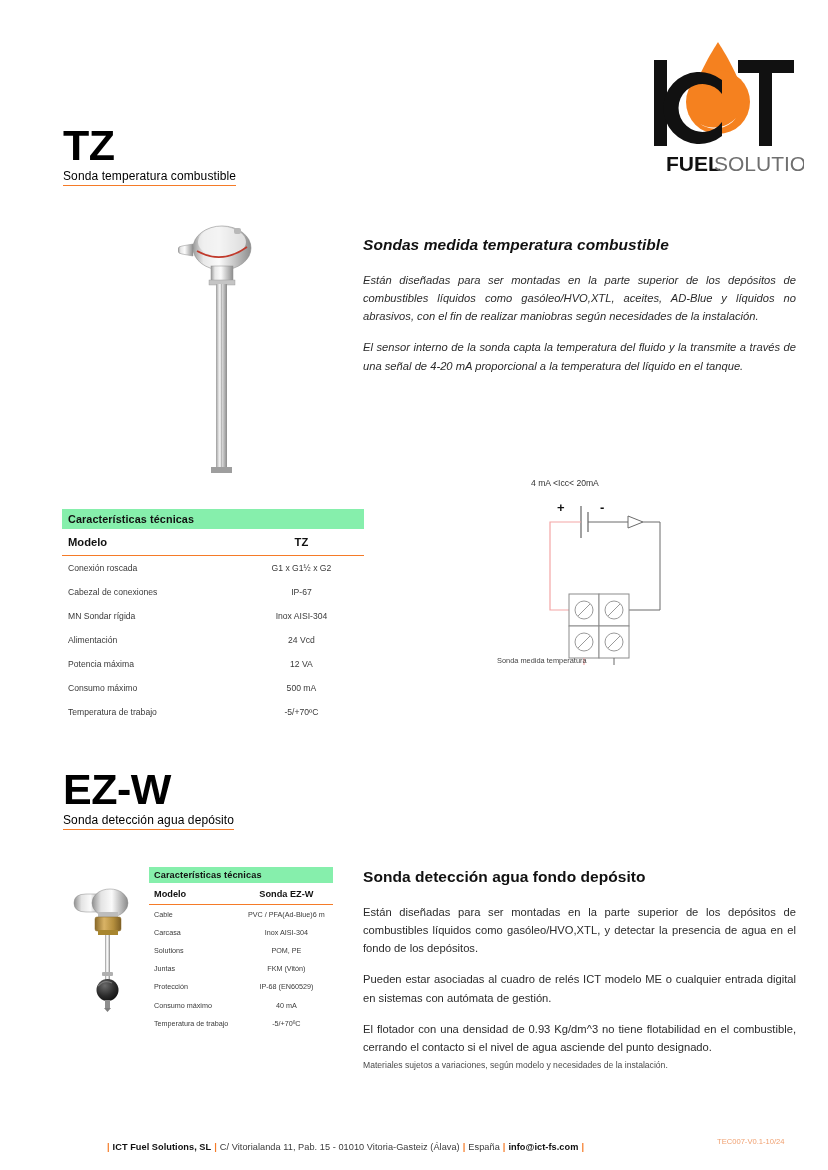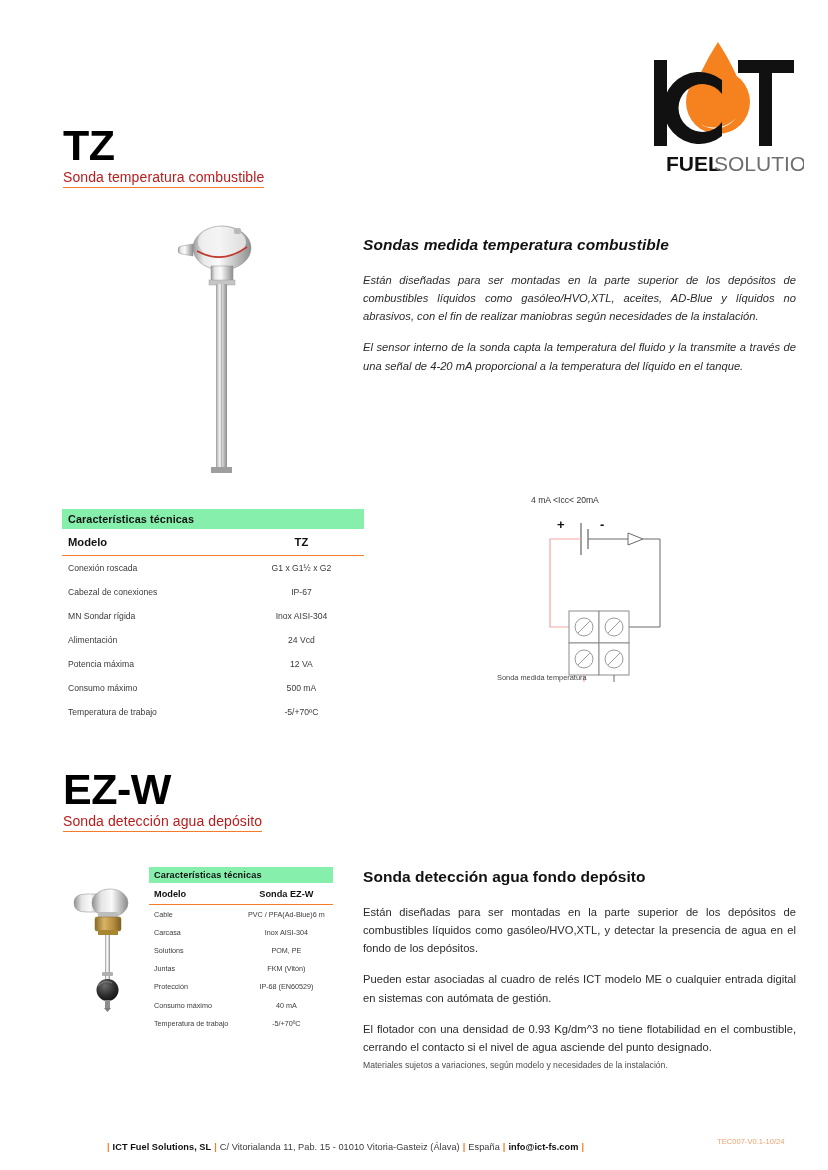--- a/index.html
+++ b/index.html
@@ -41,23 +41,23 @@
   .product-title .code {
     font-size: 43px;
     font-weight: bold;
     letter-spacing: -0.5px;
     line-height: 0.92;
     color: #000000;
     margin: 0;
     white-space: nowrap;
   }
   .product-title .subtitle {
-    font-size: 14px;
+    font-size: 12px;
     font-weight: 400;
-    color: #b91c1c;
+    color: #000000;
     letter-spacing: 0.1px;
     margin: 3px 0 0 0;
     white-space: nowrap;
     display: inline-block;
     border-bottom: 1.6px solid #f57b28;
     padding-bottom: 2px;
   }
 
   #title-tz  { left: 63px; top: 126px; }
   #title-ezw { left: 63px; top: 770px; }
@@ -122,21 +122,21 @@
   #table-tz .tbl-header { font-size: 10.8px; }
   #table-tz .model-row td { font-size: 11.2px; }
   #table-tz tbody td { font-size: 8.6px; padding-top: 7px; padding-bottom: 7px; }
 
   #table-ezw { left: 149px; top: 867px; width: 184px; }
   #table-ezw .tbl-header { font-size: 9.2px; padding: 3px 5px; }
   #table-ezw .model-row td { font-size: 9.2px; padding: 6px 5px 5px 5px; }
   #table-ezw tbody td { font-size: 7.2px; padding: 4.6px 5px; }
 
   
-  .diagram { position: absolute; left: 495px; top: 495px; width: 215px; height: 195px; }
+  .diagram { position: absolute; left: 495px; top: 478px; width: 215px; height: 195px; }
   .diagram .dgm-title {
     position: absolute;
     left: 36px; top: 0;
     font-size: 8.6px;
     color: #333333;
     white-space: nowrap;
   }
   .diagram .dgm-caption {
     position: absolute;
     left: 2px; top: 178px;

